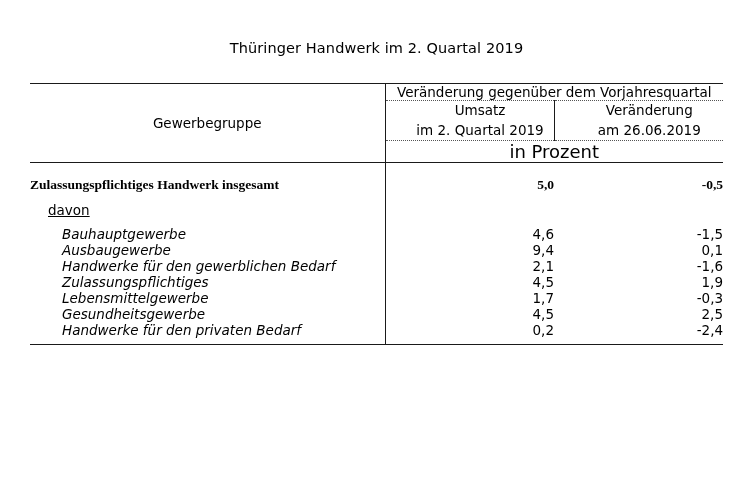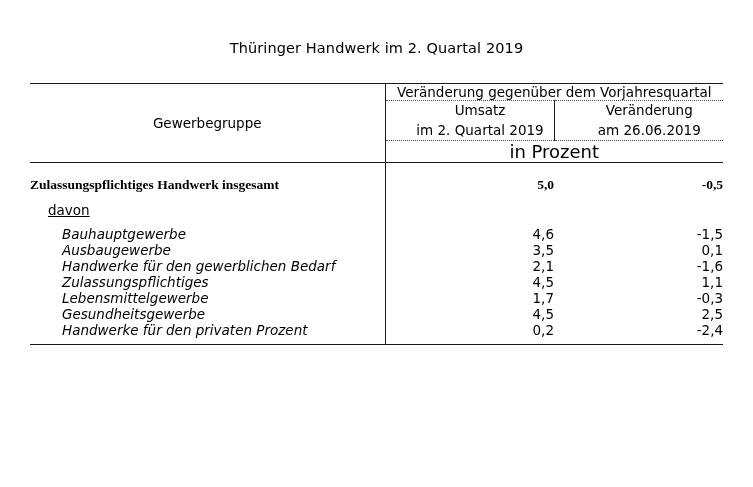--- a/index.html
+++ b/index.html
@@ -168,45 +168,45 @@
           <td class="data-num" data-name="row-value-davon-beschaeftigte"></td>
         </tr>
 
         <tr class="row-item row-first-item" data-name="table-row">
           <td class="data-name" data-name="row-label">Bauhauptgewerbe</td>
           <td class="data-num" data-name="row-value-umsatz">4,6</td>
           <td class="data-num" data-name="row-value-beschaeftigte">-1,5</td>
         </tr>
         <tr class="row-item" data-name="table-row">
           <td class="data-name" data-name="row-label">Ausbaugewerbe</td>
-          <td class="data-num" data-name="row-value-umsatz">3,5</td>
+          <td class="data-num" data-name="row-value-umsatz">9,4</td>
           <td class="data-num" data-name="row-value-beschaeftigte">0,1</td>
         </tr>
         <tr class="row-item" data-name="table-row">
           <td class="data-name" data-name="row-label">Handwerke für den gewerblichen Bedarf</td>
           <td class="data-num" data-name="row-value-umsatz">2,1</td>
           <td class="data-num" data-name="row-value-beschaeftigte">-1,6</td>
         </tr>
         <tr class="row-item" data-name="table-row">
           <td class="data-name" data-name="row-label">Zulassungspflichtiges</td>
           <td class="data-num" data-name="row-value-umsatz">4,5</td>
-          <td class="data-num" data-name="row-value-beschaeftigte">1,1</td>
+          <td class="data-num" data-name="row-value-beschaeftigte">1,9</td>
         </tr>
         <tr class="row-item" data-name="table-row">
           <td class="data-name" data-name="row-label">Lebensmittelgewerbe</td>
           <td class="data-num" data-name="row-value-umsatz">1,7</td>
           <td class="data-num" data-name="row-value-beschaeftigte">-0,3</td>
         </tr>
         <tr class="row-item" data-name="table-row">
           <td class="data-name" data-name="row-label">Gesundheitsgewerbe</td>
           <td class="data-num" data-name="row-value-umsatz">4,5</td>
           <td class="data-num" data-name="row-value-beschaeftigte">2,5</td>
         </tr>
         <tr class="row-item" data-name="table-row">
-          <td class="data-name" data-name="row-label">Handwerke für den privaten Prozent</td>
+          <td class="data-name" data-name="row-label">Handwerke für den privaten Bedarf</td>
           <td class="data-num" data-name="row-value-umsatz">0,2</td>
           <td class="data-num" data-name="row-value-beschaeftigte">-2,4</td>
         </tr>
 
         <tr class="spacer-row" data-name="table-spacer">
           <td class="vline" data-name="table-spacer-cell"></td>
           <td data-name="table-spacer-cell"></td>
           <td data-name="table-spacer-cell"></td>
         </tr>
         <tr class="rule-bottom" data-name="table-bottom-rule">

